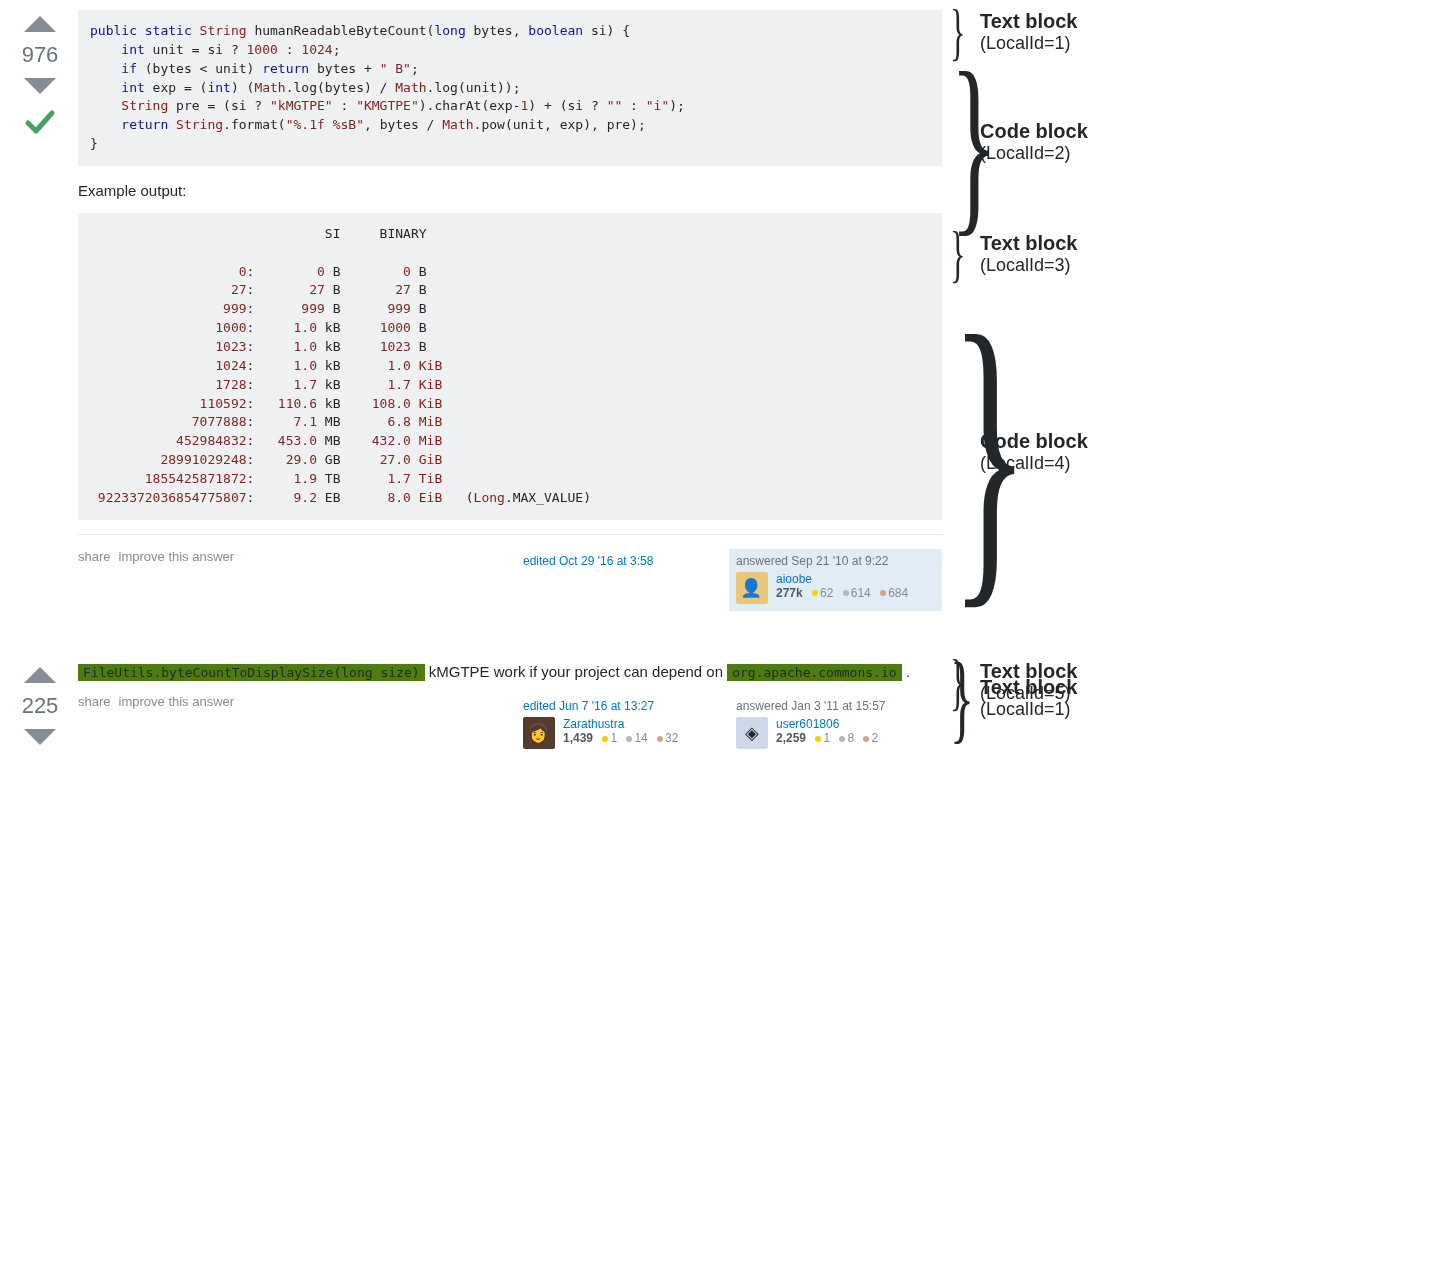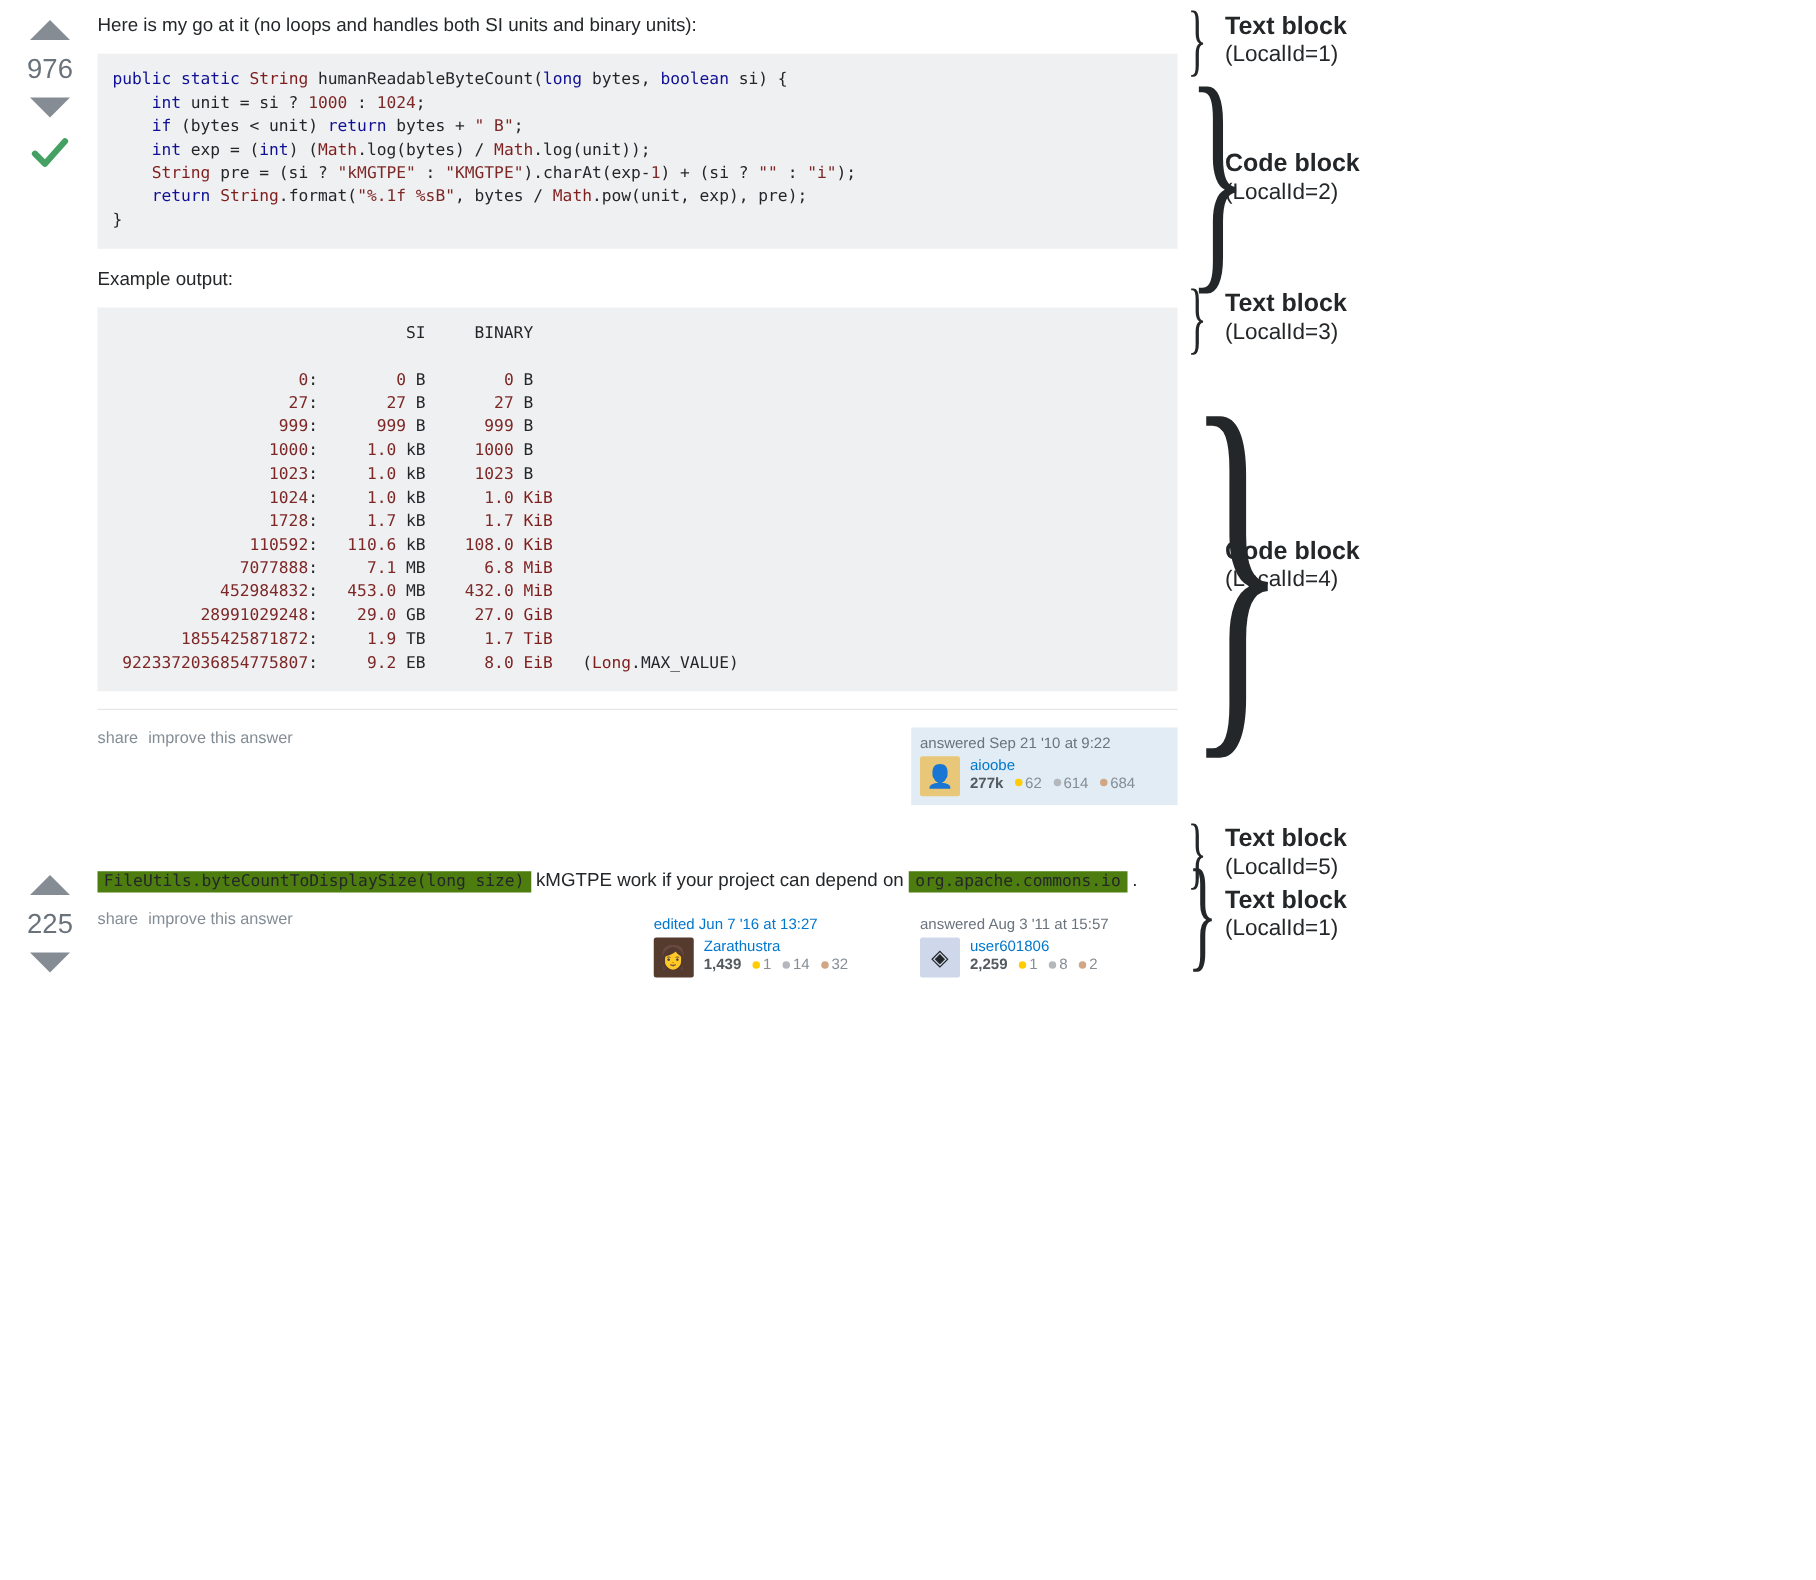--- a/index.html
+++ b/index.html
@@ -125,21 +125,20 @@
       <div class="vote-arrow-up"></div>
       <div class="vote-count">976</div>
       <div class="vote-arrow-down"></div>
       <div class="accepted-check">
         <svg width="36" height="36" viewBox="0 0 36 36">
             <path fill="none" stroke="#45a163" stroke-width="5" stroke-linecap="round" stroke-linejoin="round" d="M6 19 L14 27 L30 9"></path>
           </svg>
       </div>
     </div>
     <div class="postcell">
-      <p class="prose">Here is my go at it (no loops and handles both SI units and binary units):</p>
       <pre class="codeblock"><span class="kw">public</span> <span class="kw">static</span> <span class="type">String</span> humanReadableByteCount(<span class="kw">long</span> bytes, <span class="kw">boolean</span> si) {
     <span class="kw">int</span> unit = si ? <span class="num">1000</span> : <span class="num">1024</span>;
     <span class="kw">if</span> (bytes &lt; unit) <span class="kw">return</span> bytes + <span class="str">" B"</span>;
     <span class="kw">int</span> exp = (<span class="kw">int</span>) (<span class="type">Math</span>.log(bytes) / <span class="type">Math</span>.log(unit));
     <span class="type">String</span> pre = (si ? <span class="str">"kMGTPE"</span> : <span class="str">"KMGTPE"</span>).charAt(exp-<span class="num">1</span>) + (si ? <span class="str">""</span> : <span class="str">"i"</span>);
     <span class="kw">return</span> <span class="type">String</span>.format(<span class="str">"%.1f %sB"</span>, bytes / <span class="type">Math</span>.pow(unit, exp), pre);
 }</pre>
       <p class="prose">Example output:</p>
       <pre class="codeblock">                              SI     BINARY
 
@@ -156,20 +155,23 @@
          <span class="num">28991029248</span>:    <span class="num">29.0</span> GB     <span class="num">27.0</span> <span class="type">GiB</span>
        <span class="num">1855425871872</span>:     <span class="num">1.9</span> TB      <span class="num">1.7</span> <span class="type">TiB</span>
  <span class="num">9223372036854775807</span>:     <span class="num">9.2</span> EB      <span class="num">8.0</span> <span class="type">EiB</span>   (<span class="type">Long</span>.MAX_VALUE)</pre>
       <hr class="sep">
       <div class="sigrow">
         <div class="menu-slot">
           <div class="post-menu">
             <span>share</span><span>improve this answer</span>
           </div>
         </div>
+        <div class="usercard">
+          <div class="user-action"><a class="link" href="#">edited Oct 29 '16 at 3:58</a></div>
+        </div>
         <div class="usercard owner">
           <div class="user-action">answered Sep 21 '10 at 9:22</div>
           <div class="user-body">
             <div class="avatar" style="background:#e8c878;">👤</div>
             <div class="user-details">
               <a class="user-name link" href="#">aioobe</a>
               <span class="rep">277k</span>
               <span class="badge-dot gold"></span><span class="badgecount">62</span>
               <span class="badge-dot silver"></span><span class="badgecount">614</span>
               <span class="badge-dot bronze"></span><span class="badgecount">684</span>
@@ -245,21 +247,21 @@
             <div class="user-details">
               <a class="user-name link" href="#">Zarathustra</a>
               <span class="rep">1,439</span>
               <span class="badge-dot gold"></span><span class="badgecount">1</span>
               <span class="badge-dot silver"></span><span class="badgecount">14</span>
               <span class="badge-dot bronze"></span><span class="badgecount">32</span>
             </div>
           </div>
         </div>
         <div class="usercard">
-          <div class="user-action">answered Aug 3 '11 at 15:57</div>
+          <div class="user-action">answered Jan 3 '11 at 15:57</div>
           <div class="user-body">
             <div class="avatar" style="background:#cfd8ea;">◈</div>
             <div class="user-details">
               <a class="user-name link" href="#">user601806</a>
               <span class="rep">2,259</span>
               <span class="badge-dot gold"></span><span class="badgecount">1</span>
               <span class="badge-dot silver"></span><span class="badgecount">8</span>
               <span class="badge-dot bronze"></span><span class="badgecount">2</span>
             </div>
           </div>

